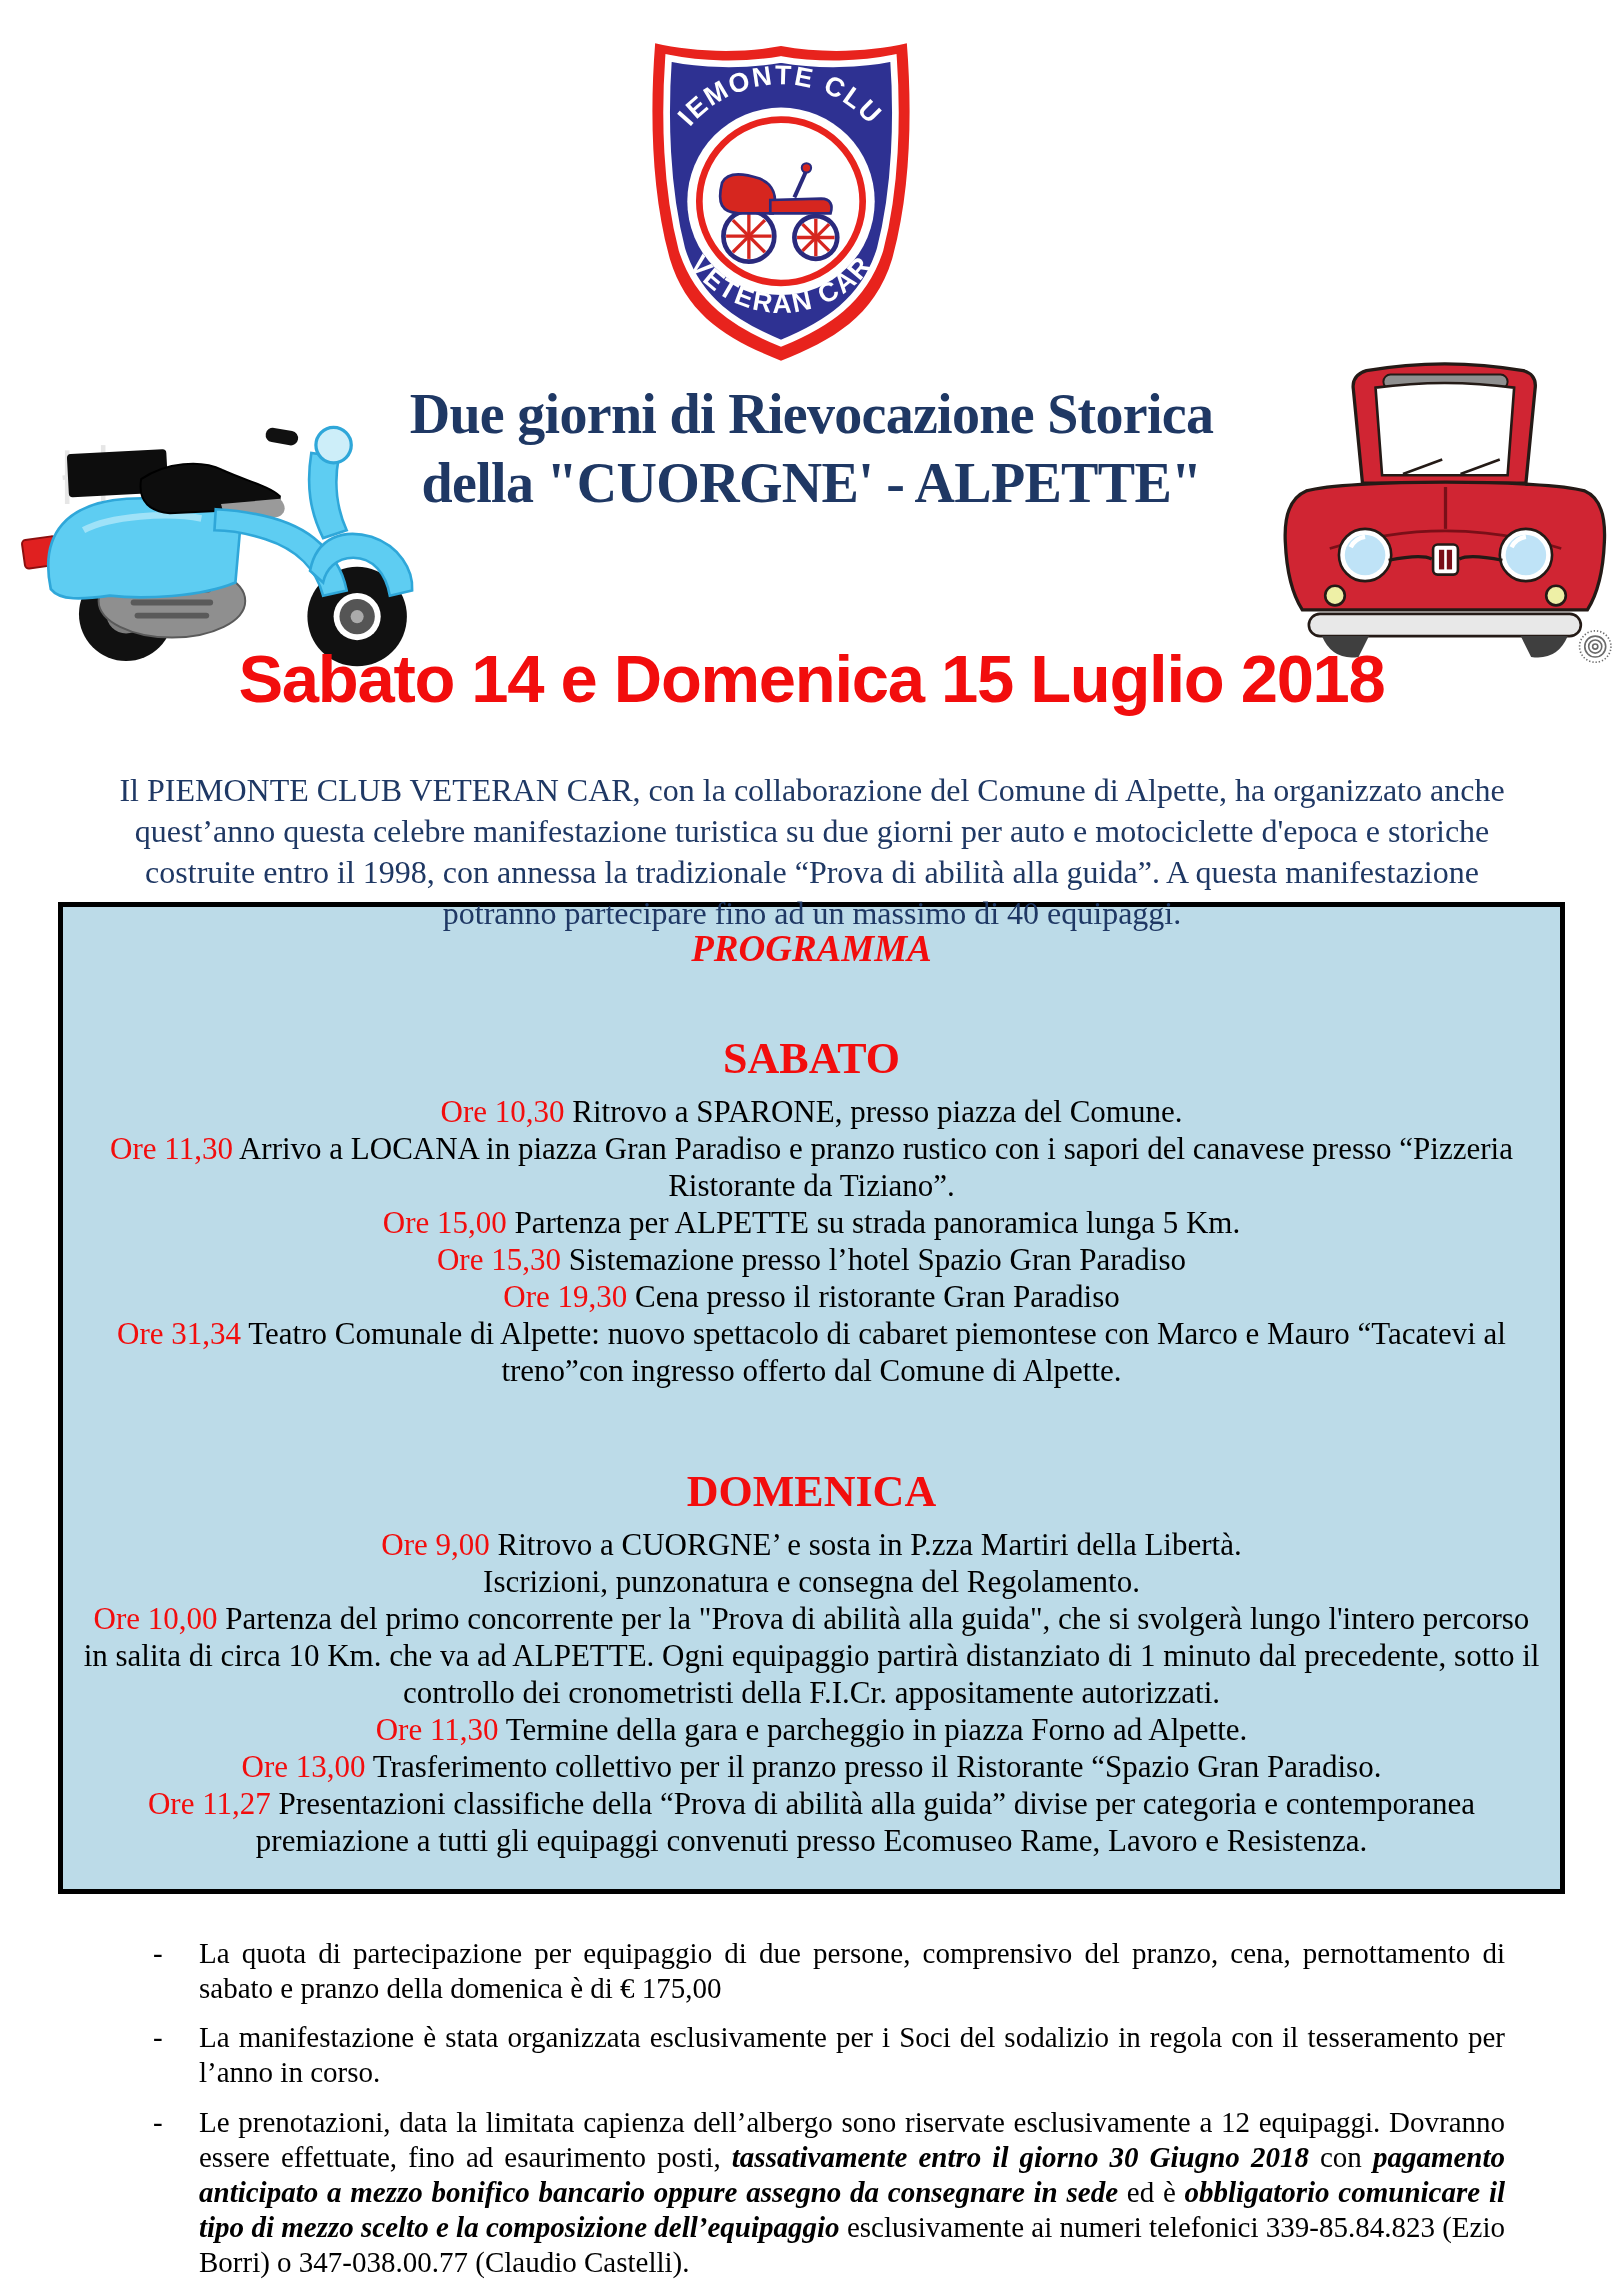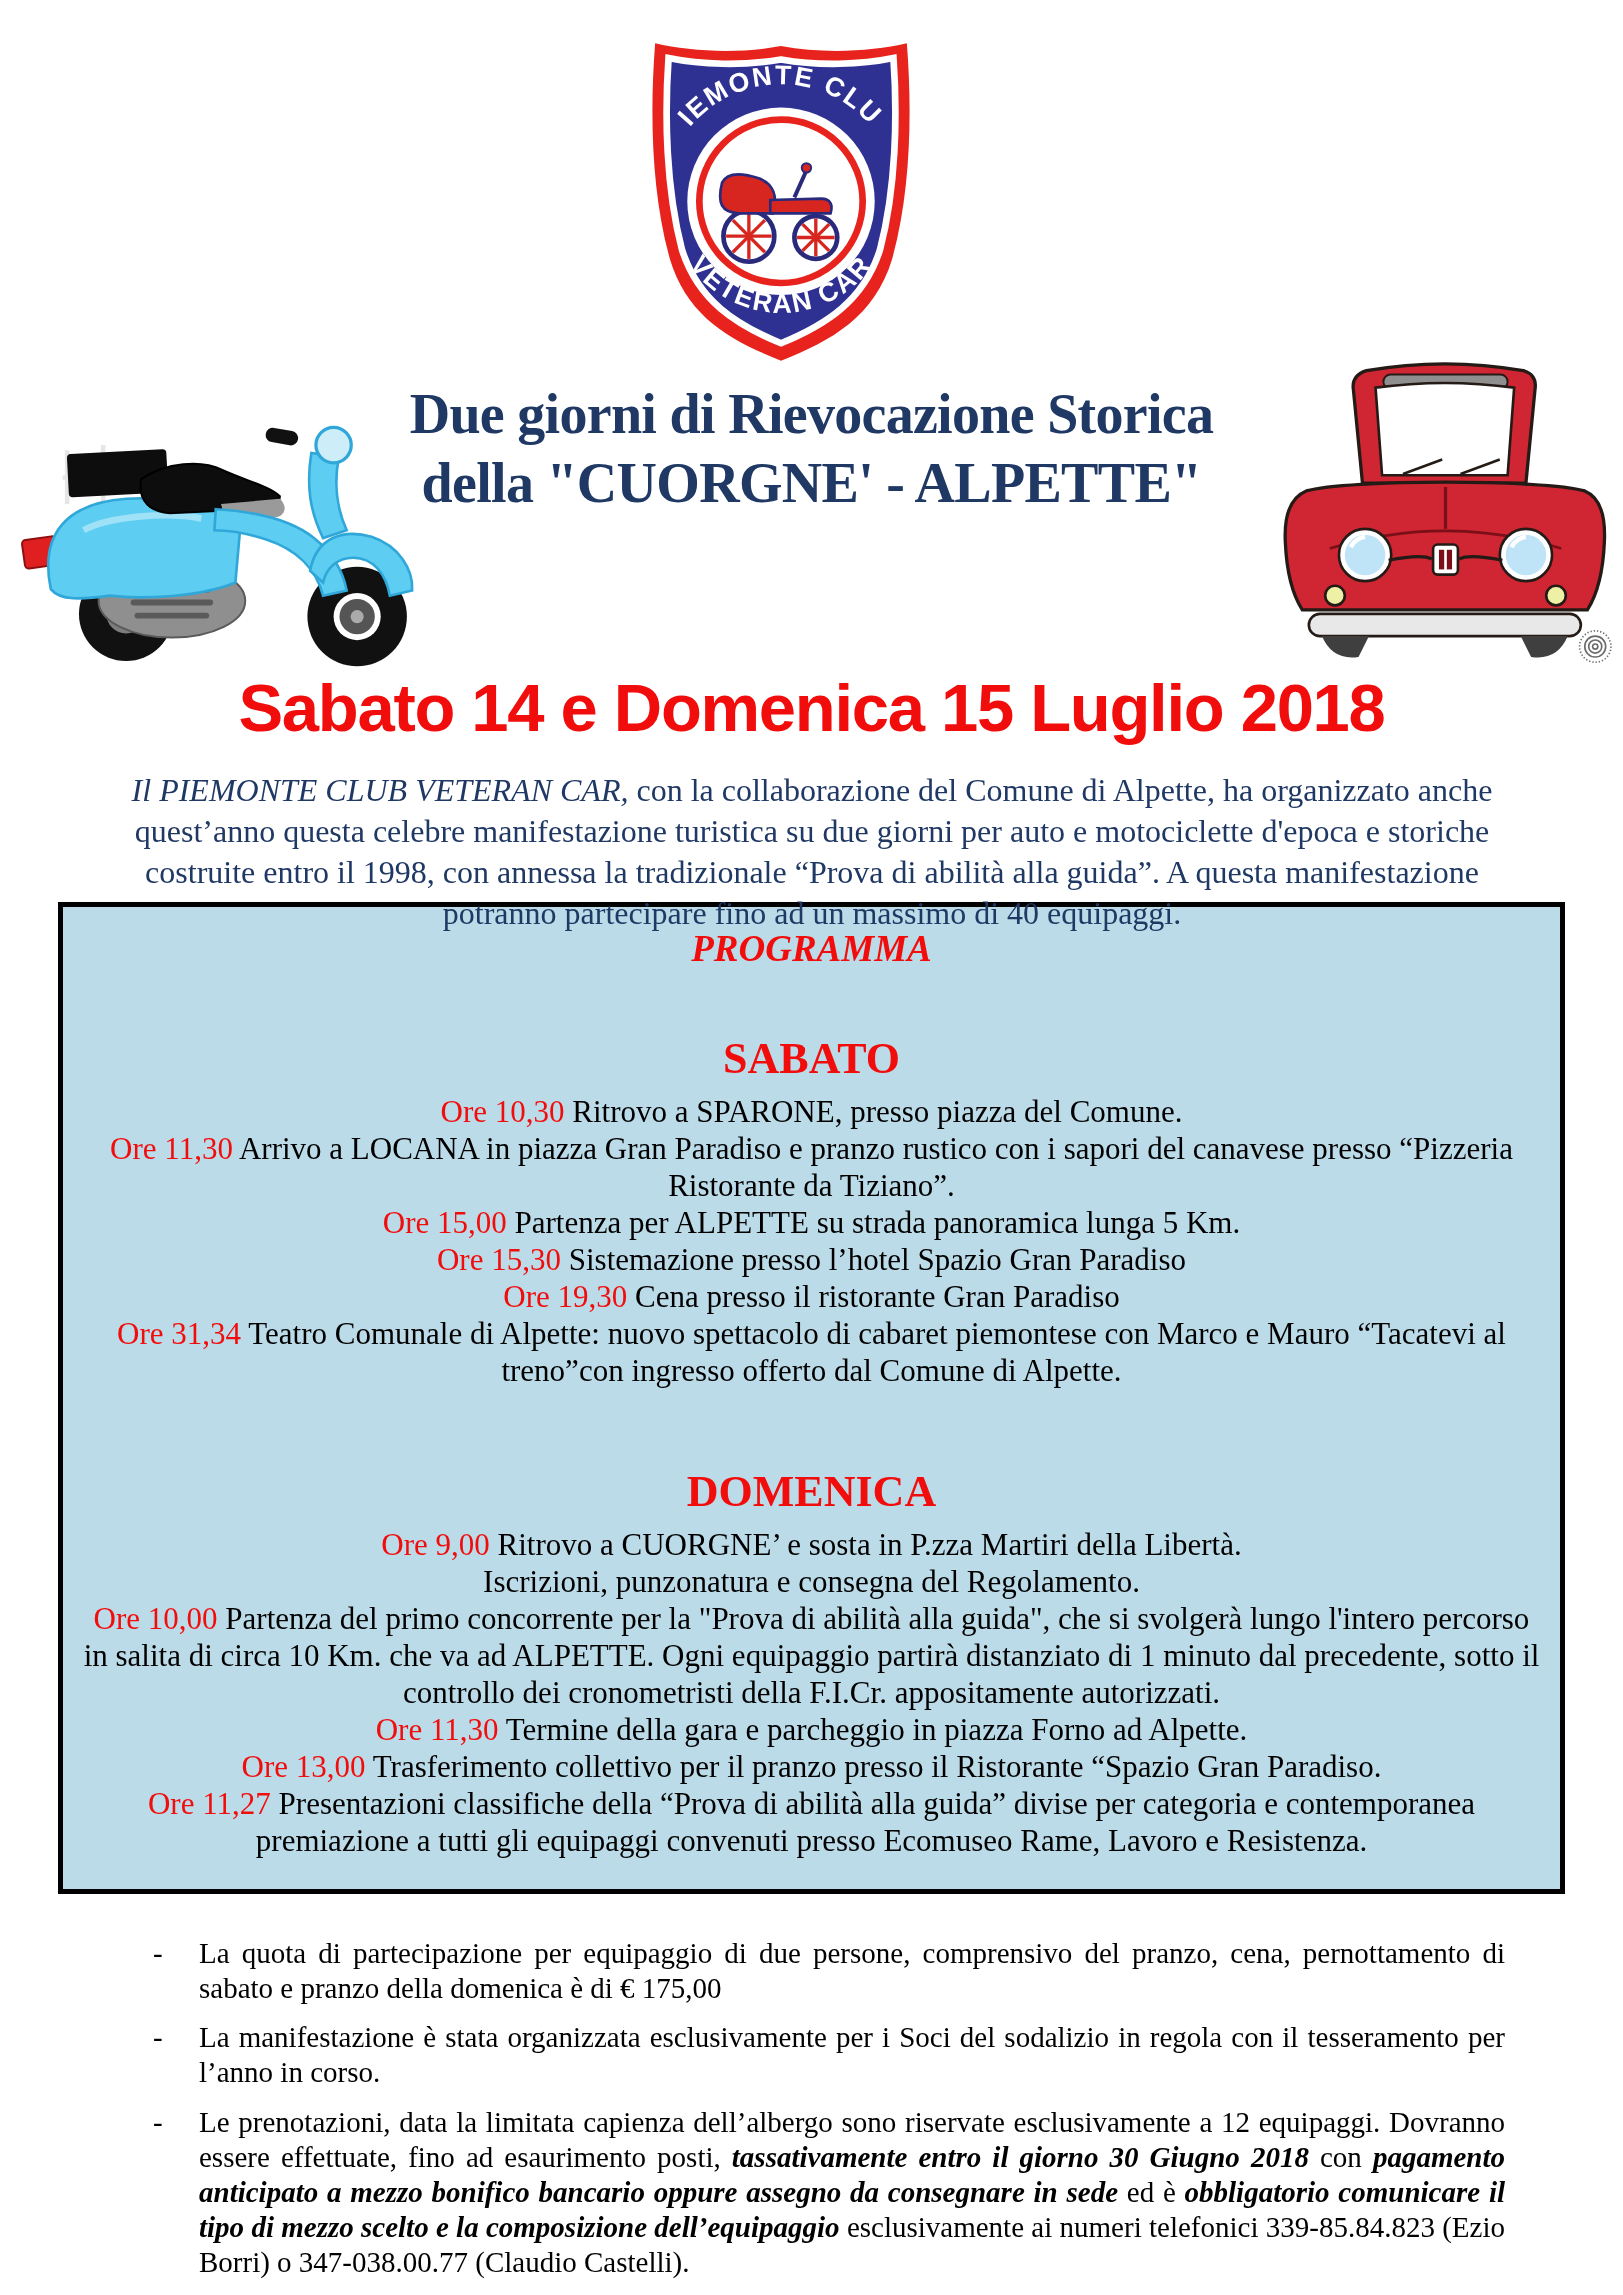--- a/index.html
+++ b/index.html
@@ -12,27 +12,27 @@
   .scooter{position:absolute; left:5.2px; top:373px; width:432px; height:300px;}
   .car{position:absolute; left:1267px; top:351px; width:357px; height:325px;}
   .title{
     position:absolute; left:0; right:0; top:380px; text-align:center;
     color:var(--navy); font-weight:bold; font-size:56px; line-height:69px;
     letter-spacing:-0.7px;
   }
   .date-heading{
     position:absolute; left:0; right:0; top:640px; text-align:center;
     font-family:"Liberation Sans", sans-serif; font-weight:bold;
-    font-size:67px; color:var(--red); letter-spacing:-1.3px; white-space:nowrap;margin-top:29px;
+    font-size:67px; color:var(--red); letter-spacing:-1.3px; white-space:nowrap;
   }
   .intro{
     position:absolute; left:92px; width:1440px; top:738px; text-align:center;
     color:var(--navy); font-size:32px; line-height:41px;
   }
-  .intro .lead{font-style:italic;}
+  .intro .lead{}
   .program-box{
     margin:0 58px; border:5.9px solid var(--box-border); background:var(--box-bg);
     text-align:center; padding:15.7px 15.7px 30px 15.7px; color:#000;
   }
   .prog-title{
     color:var(--red); font-weight:bold; font-style:italic; font-size:37px;
     margin:3.9px 0 0 0;
   }
   .day-title{
     color:var(--red); font-weight:bold; font-size:44px; margin:77px 0 9.2px 0;

